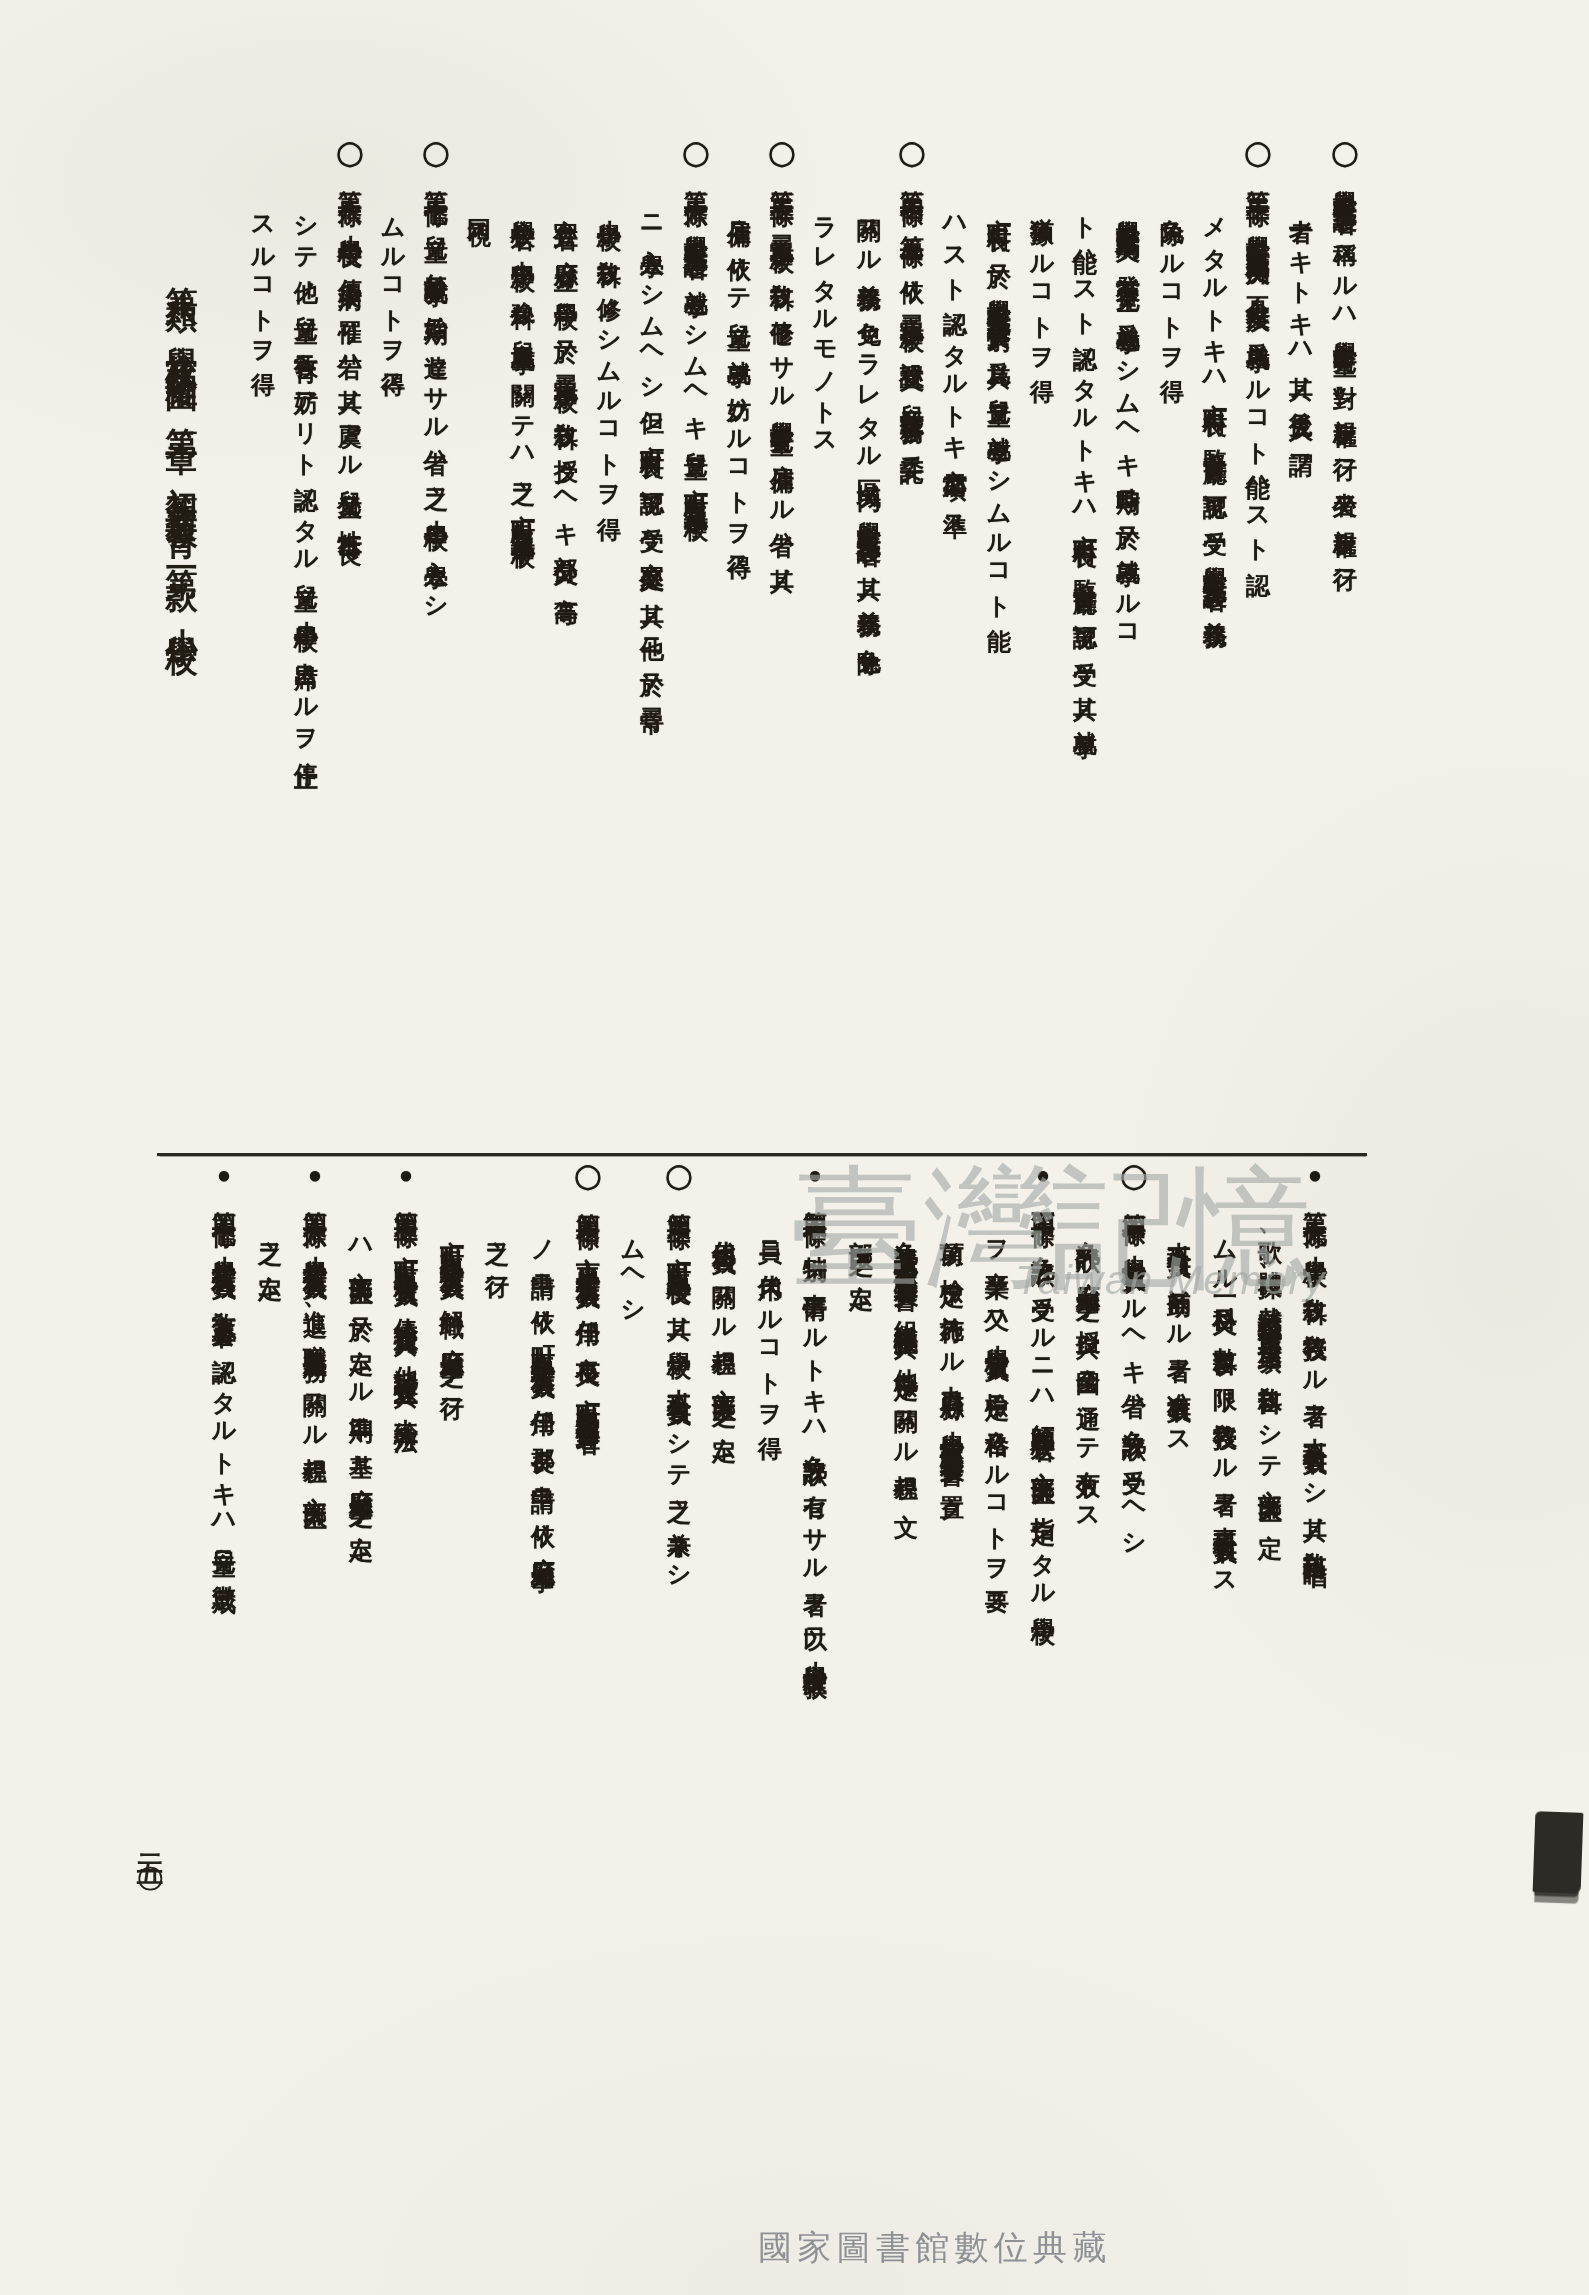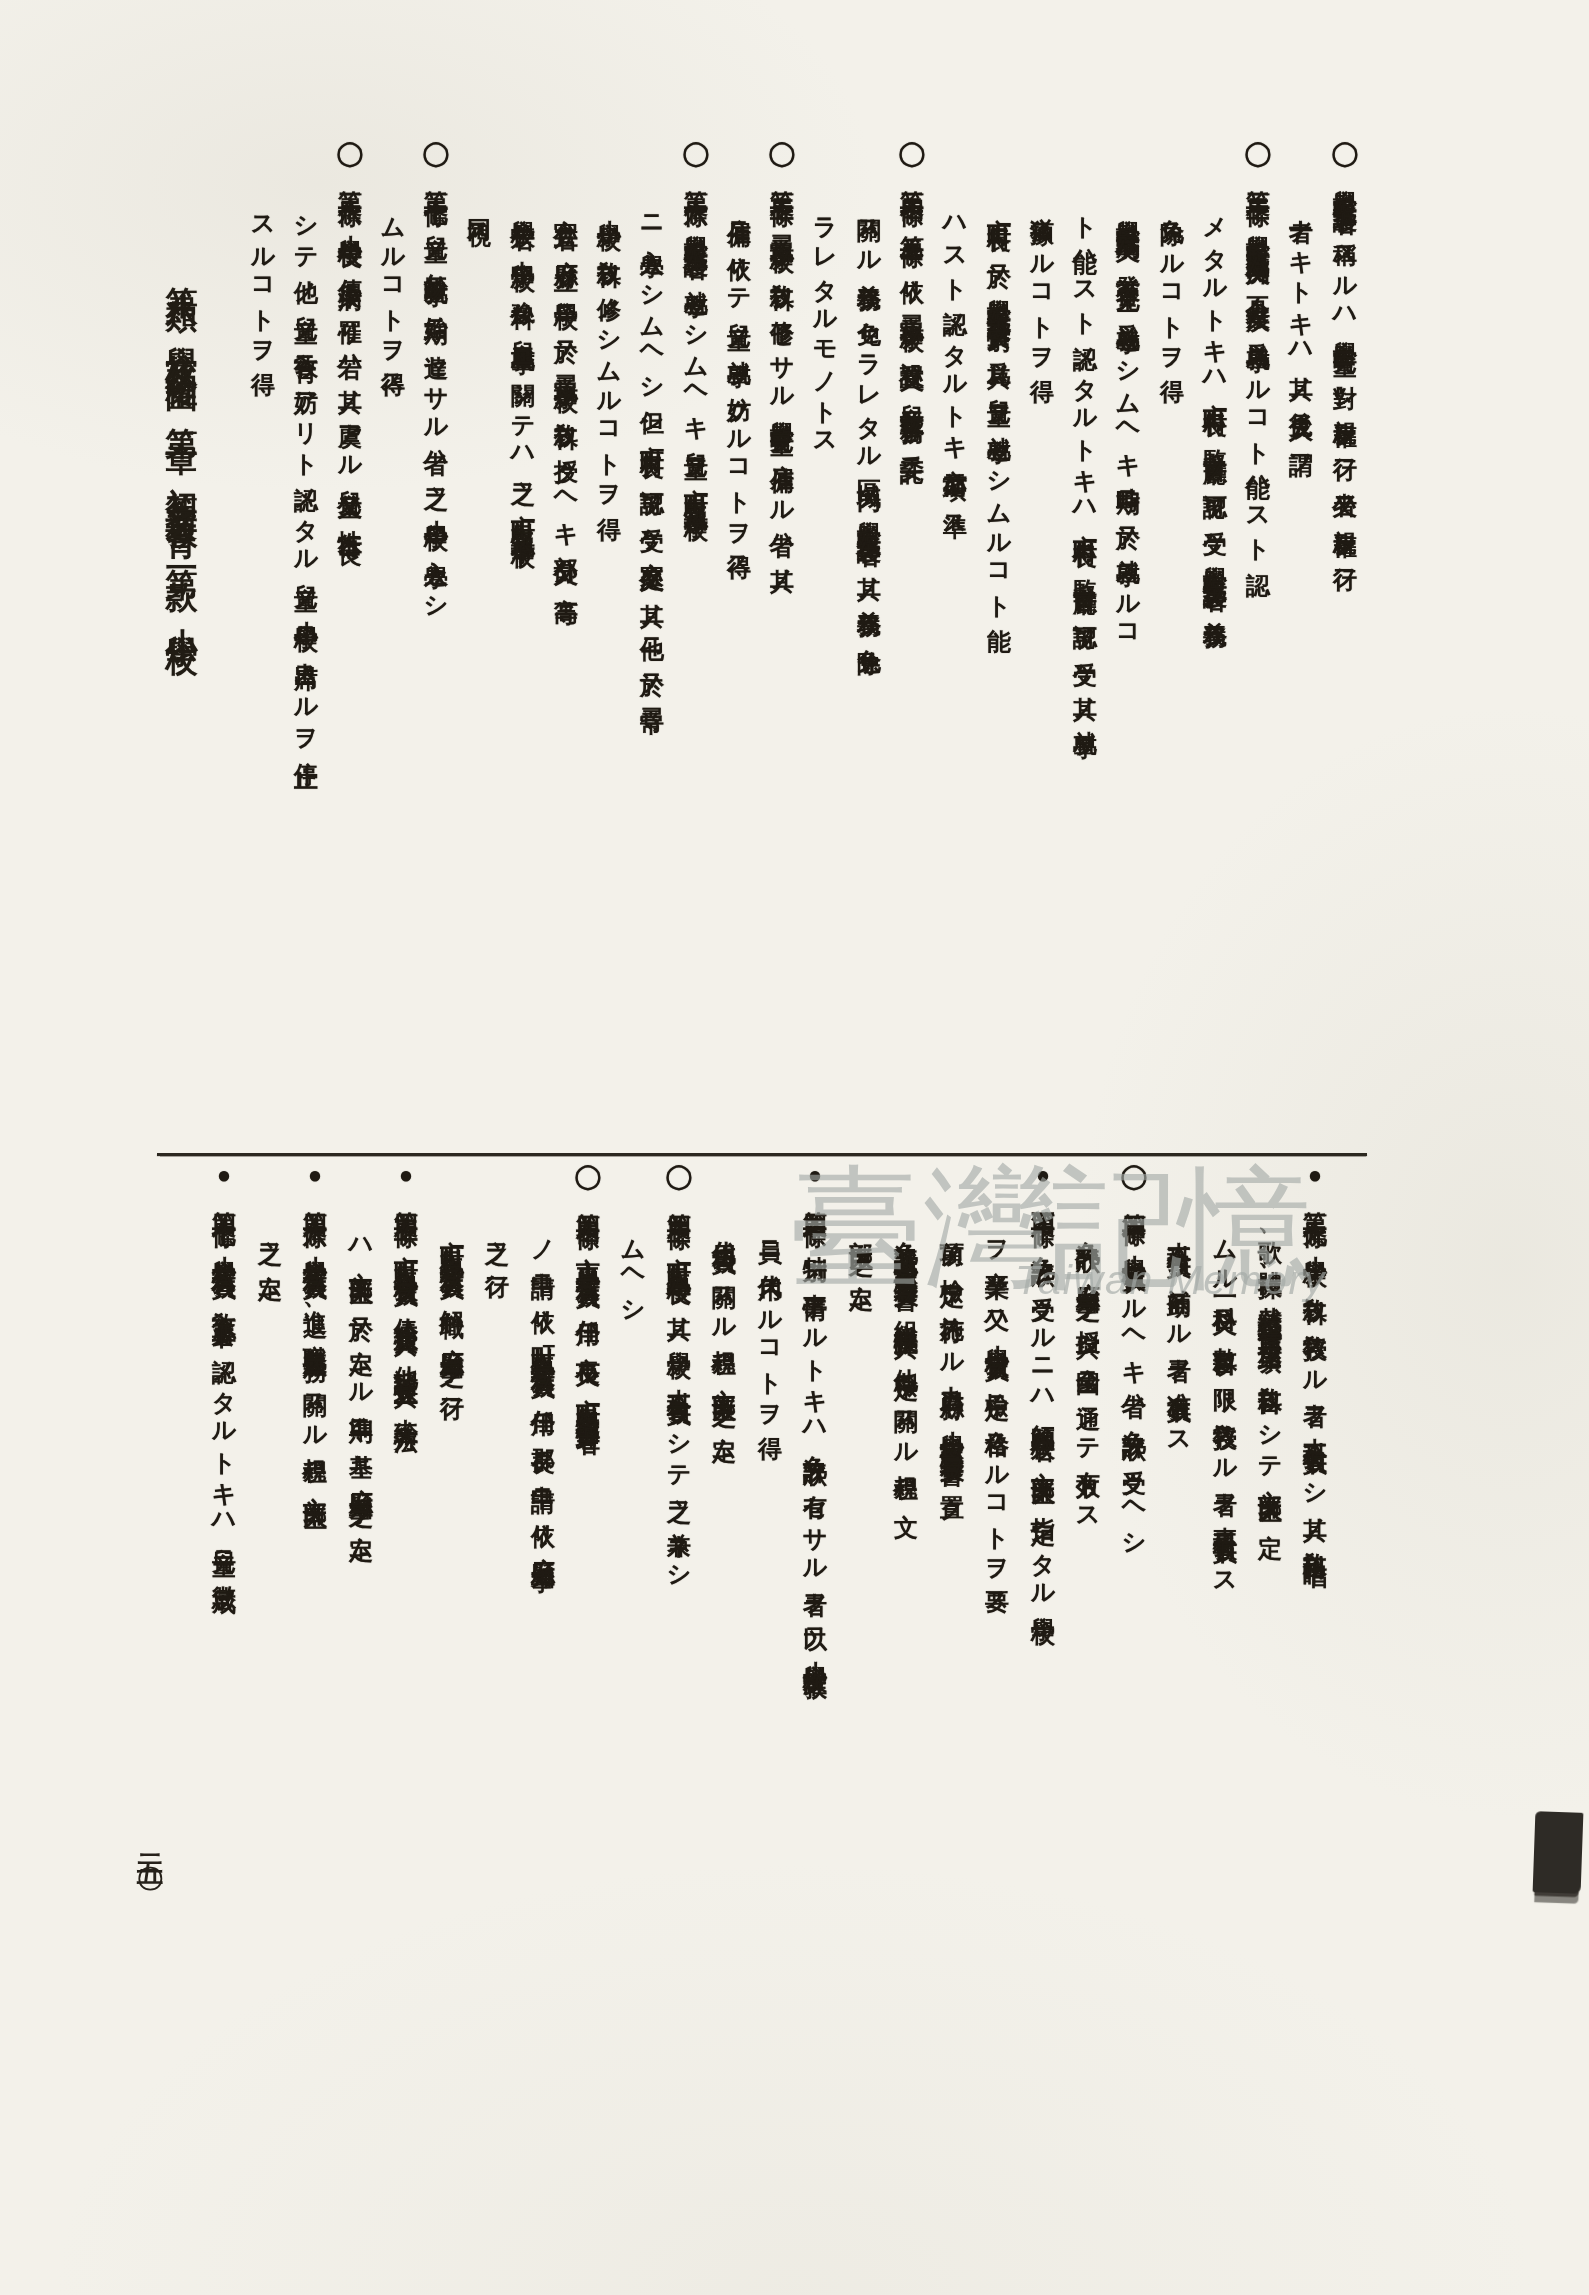--- a/index.html
+++ b/index.html
@@ -166,15 +166,16 @@
     <span class="wm-char" style="left:923px;">灣</span>
     <span class="wm-char" style="left:1051px;">記</span>
     <span class="wm-char" style="left:1179px;">憶</span>
     <span id="wm-latin">Taiwan Memory</span>
   </div>
 
   <div id="page-number">二五〇</div>
 
   <div id="edge-stamp"></div>
 
+  <div id="footer-caption">國家圖書館數位典藏</div>
 
 </div>
 
 
 </body></html>

